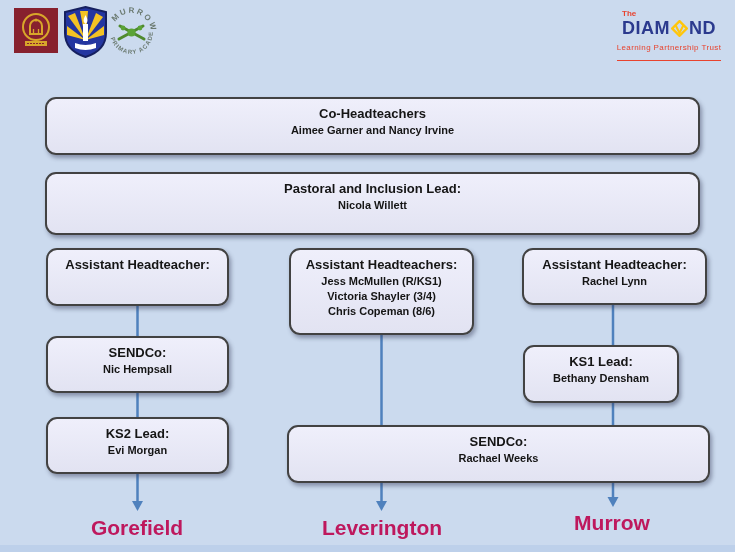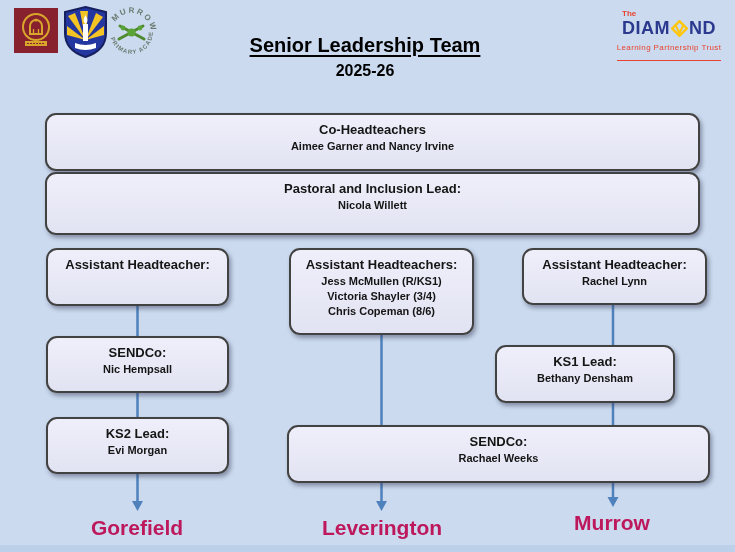--- a/index.html
+++ b/index.html
@@ -92,28 +92,28 @@
     border-radius: 11px;
     box-shadow: 2px 3px 4px rgba(50, 55, 85, 0.45);
     text-align: center;
     padding-top: 7px;
     color: #151515;
     z-index: 2;
   }
   .node-title { font-weight: bold; font-size: 13px; line-height: 1.2; }
   .node-names { font-weight: bold; font-size: 11px; line-height: 1.3; margin-top: 1px; }
 
-  .node-cohead     { left: 45px;  top: 97px;  width: 655px; height: 58px; margin-top: 16px; }
+  .node-cohead     { left: 45px;  top: 97px;  width: 655px; height: 58px; }
   .node-pastoral   { left: 45px;  top: 172px; width: 655px; height: 63px; }
   .node-ah-gore    { left: 46px;  top: 248px; width: 183px; height: 58px; }
   .node-sendco-gore{ left: 46px;  top: 336px; width: 183px; height: 57px; }
   .node-ks2-gore   { left: 46px;  top: 417px; width: 183px; height: 57px; }
   .node-ah-lev     { left: 289px; top: 248px; width: 185px; height: 87px; }
   .node-ah-mur     { left: 522px; top: 248px; width: 185px; height: 57px; }
-  .node-ks1-mur    { left: 495px; top: 345px; width: 180px; height: 58px; }
+  .node-ks1-mur    { left: 523px; top: 345px; width: 156px; height: 58px; }
   .node-sendco-all { left: 287px; top: 425px; width: 423px; height: 58px; }
 
   
   .connectors {
     position: absolute;
     left: 0; top: 0;
     z-index: 1;
     pointer-events: none;
   }
 
@@ -214,24 +214,20 @@
       <span>DIAM</span>
       <svg width="17" height="17" viewBox="0 0 17 17">
         <path d="M8.5,1.2 L15.8,8.5 L8.5,15.8 L1.2,8.5 Z" fill="none" stroke="#ffc60b" stroke-width="2.4"></path>
         <path d="M4.5,5 L8.5,13 L12.5,5" fill="none" stroke="#ffc60b" stroke-width="2"></path>
       </svg>
       <span>ND</span>
     </span>
     <span class="trust-tagline">Learning Partnership Trust</span>
   </div>
 
-  <div class="title-block">
-    <div class="page-title">Senior Leadership Team</div>
-    <div class="page-year">2025-26</div>
-  </div>
 
   <div class="node node-cohead">
     <div class="node-title">Co-Headteachers</div>
     <div class="node-names">Aimee Garner and Nancy Irvine</div>
   </div>
 
   <div class="node node-pastoral">
     <div class="node-title">Pastoral and Inclusion Lead:</div>
     <div class="node-names">Nicola Willett</div>
   </div>

